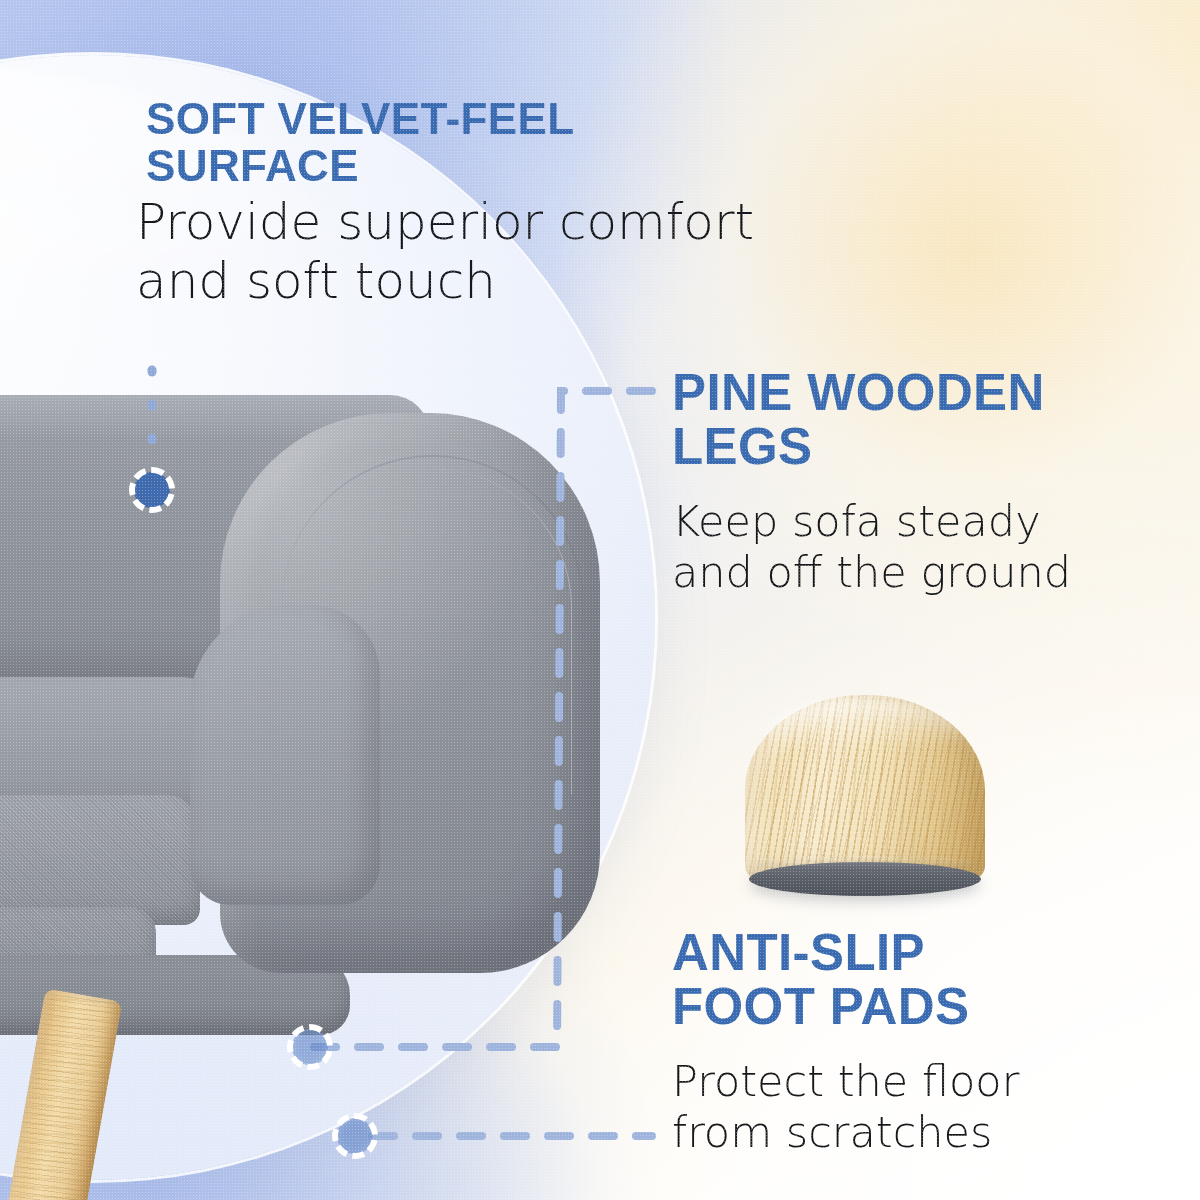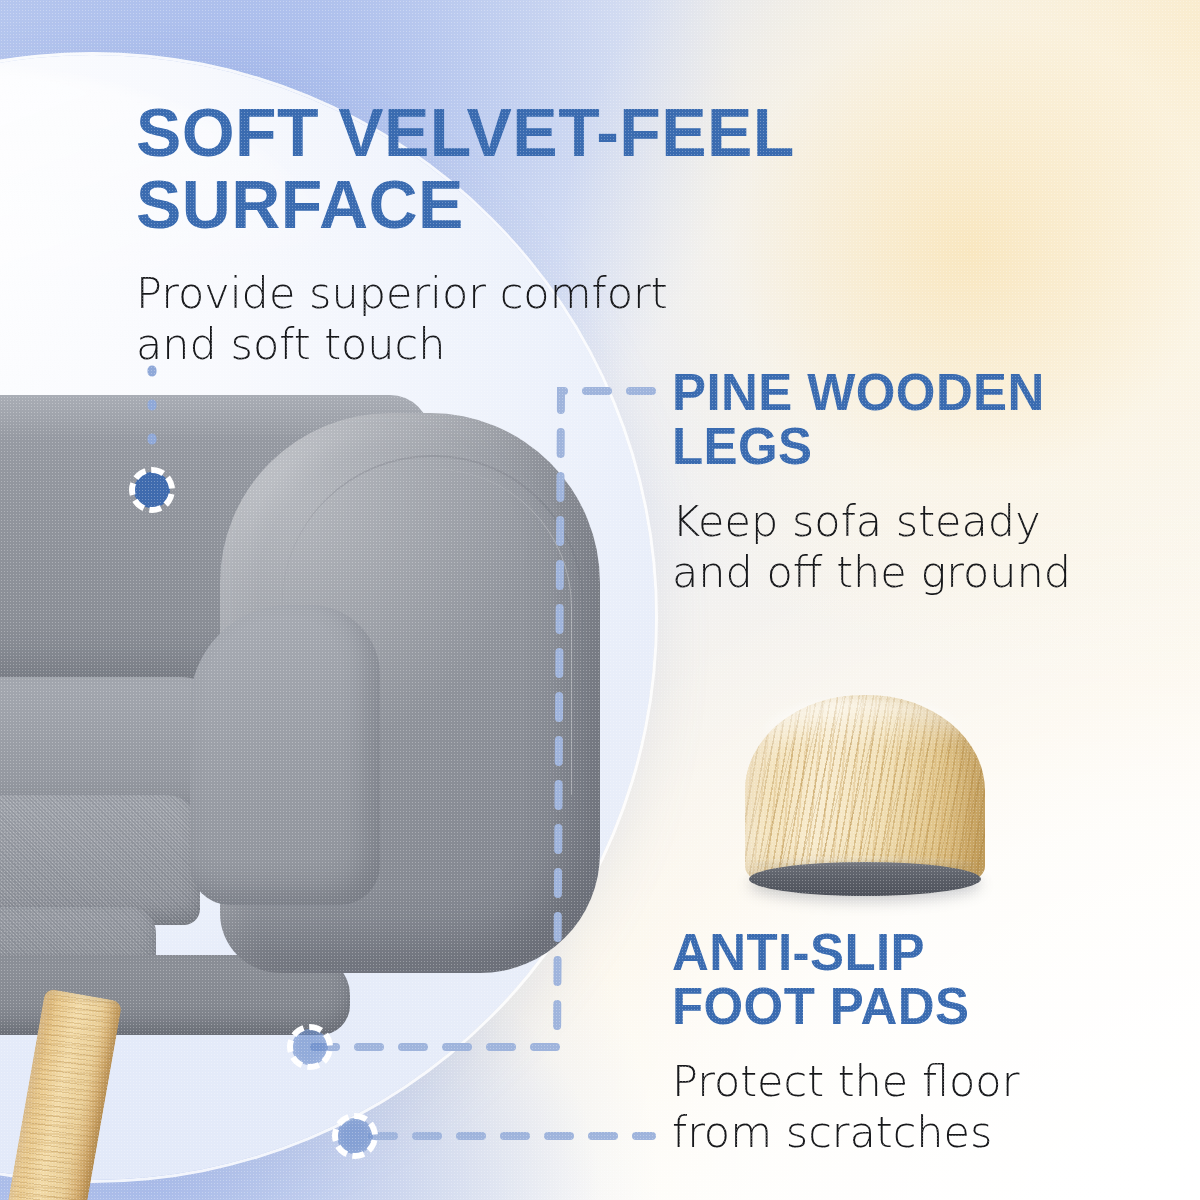--- a/index.html
+++ b/index.html
@@ -150,22 +150,22 @@
   
   .block{position:absolute;}
   .hd{color:#3a6bb0;font-weight:800;letter-spacing:.4px;line-height:1.06;
       font-size:50px;white-space:pre-line;
       font-family:"Liberation Sans",sans-serif;}
   .bd{color:#17181b;font-weight:300;line-height:1.18;margin-top:16px;
       font-size:42px;white-space:pre-line;
       font-family:"DejaVu Sans",sans-serif;}
 
   #blk1{left:136px;top:96px;width:700px;}
-  #blk1 .hd{font-size:68px;}
-  #blk1 .bd{font-size:43px;margin-top:28px;}
+  #blk1 .hd{font-size:44px;margin-left:10px;}
+  #blk1 .bd{font-size:50px;margin-top:4px;}
 
   #blk2{left:672px;top:366px;width:500px;}
   #blk2 .hd{font-size:51px;}
   #blk2 .bd{font-size:43px;margin-top:22px;}
 
   #blk3{left:672px;top:926px;width:500px;}
   #blk3 .hd{font-size:51px;}
   #blk3 .bd{font-size:43px;margin-top:22px;}
 </style>
 </head>

